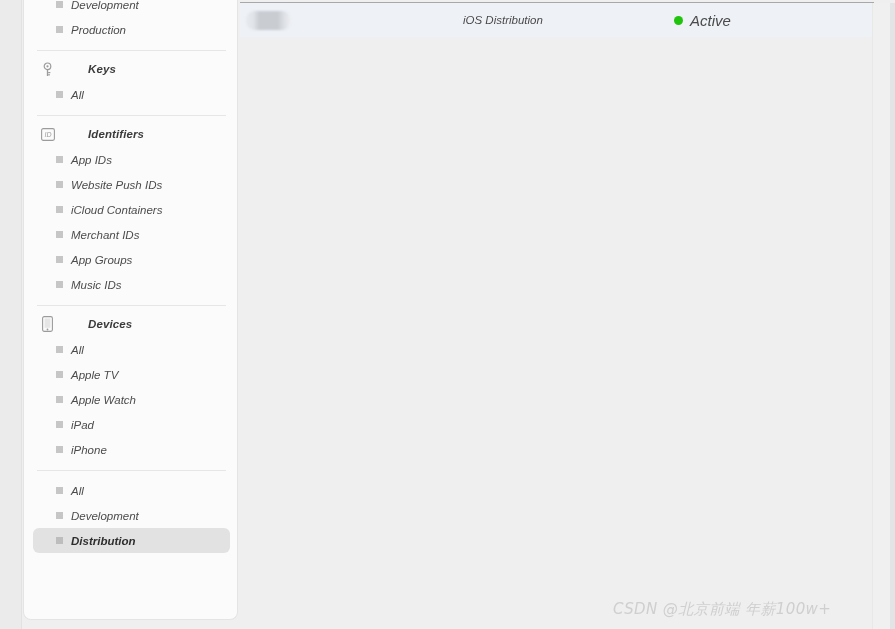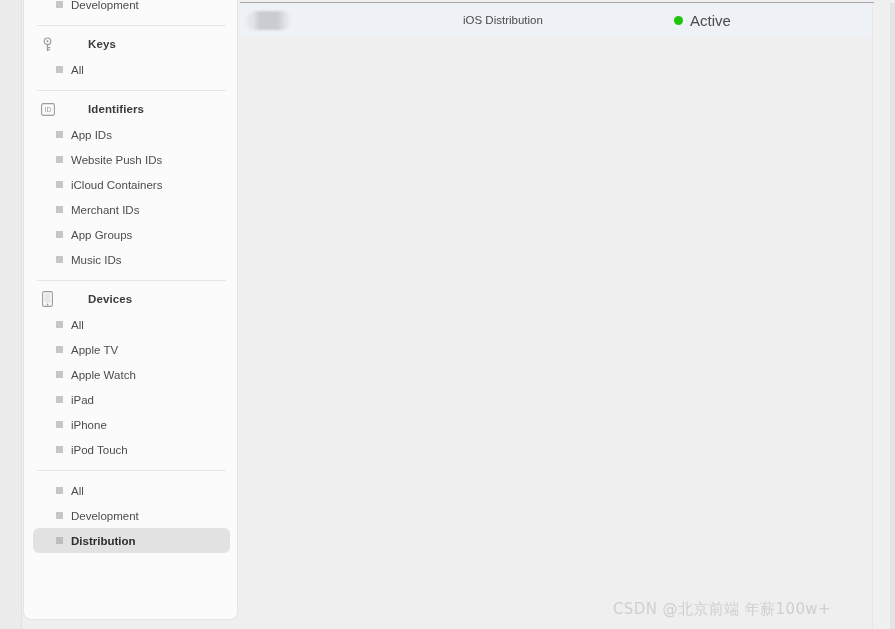--- a/index.html
+++ b/index.html
@@ -13,20 +13,21 @@
     overflow: hidden;
     background: #efefef;
     font-family: "Liberation Sans", "DejaVu Sans", sans-serif;
     -webkit-font-smoothing: antialiased;
   }
   #root {
     position: relative;
     width: 895px;
     height: 629px;
     background: #efefef;
+    font-style: italic;
   }
 
   
   .window-gutter {
     position: absolute;
     left: 0; top: 0;
     width: 22px;
     height: 629px;
     background: #ebebeb;
     border-right: 1px solid #e2e2e2;
@@ -232,20 +233,24 @@
   <div class="window-gutter"></div>
 
   <div class="sidebar">
     <div class="sidebar-scroll">
       <div class="sb-inner" id="sidebar-groups">
 
       <div class="item">
             <span class="bullet"></span>
             <span class="label">Development</span>
           </div>
+          <div class="item">
+            <span class="bullet"></span>
+            <span class="label">Production</span>
+          </div>
           <div class="divider"></div>
           <div class="group-head">
             <span class="group-icon">
               <svg width="13" height="15" viewBox="0 0 13 15">
                 <circle cx="6.5" cy="4.3" r="3.3" fill="none" stroke="#9b9b9b" stroke-width="1.2"></circle>
                 <circle cx="6.5" cy="4.3" r="1.1" fill="#9b9b9b"></circle>
                 <rect x="5.85" y="7" width="1.3" height="7" fill="#9b9b9b"></rect>
                 <rect x="7.15" y="10" width="2.2" height="1.2" fill="#9b9b9b"></rect>
                 <rect x="7.15" y="12.2" width="1.8" height="1.2" fill="#9b9b9b"></rect>
               </svg>
@@ -314,24 +319,20 @@
             <span class="label">Apple Watch</span>
           </div>
           <div class="item">
             <span class="bullet"></span>
             <span class="label">iPad</span>
           </div>
           <div class="item">
             <span class="bullet"></span>
             <span class="label">iPhone</span>
           </div>
-          <div class="item">
-            <span class="bullet"></span>
-            <span class="label">iPod Touch</span>
-          </div>
           <div class="divider"></div>
           <div class="item">
             <span class="bullet"></span>
             <span class="label">All</span>
           </div>
           <div class="item">
             <span class="bullet"></span>
             <span class="label">Development</span>
           </div>
           <div class="item selected">

